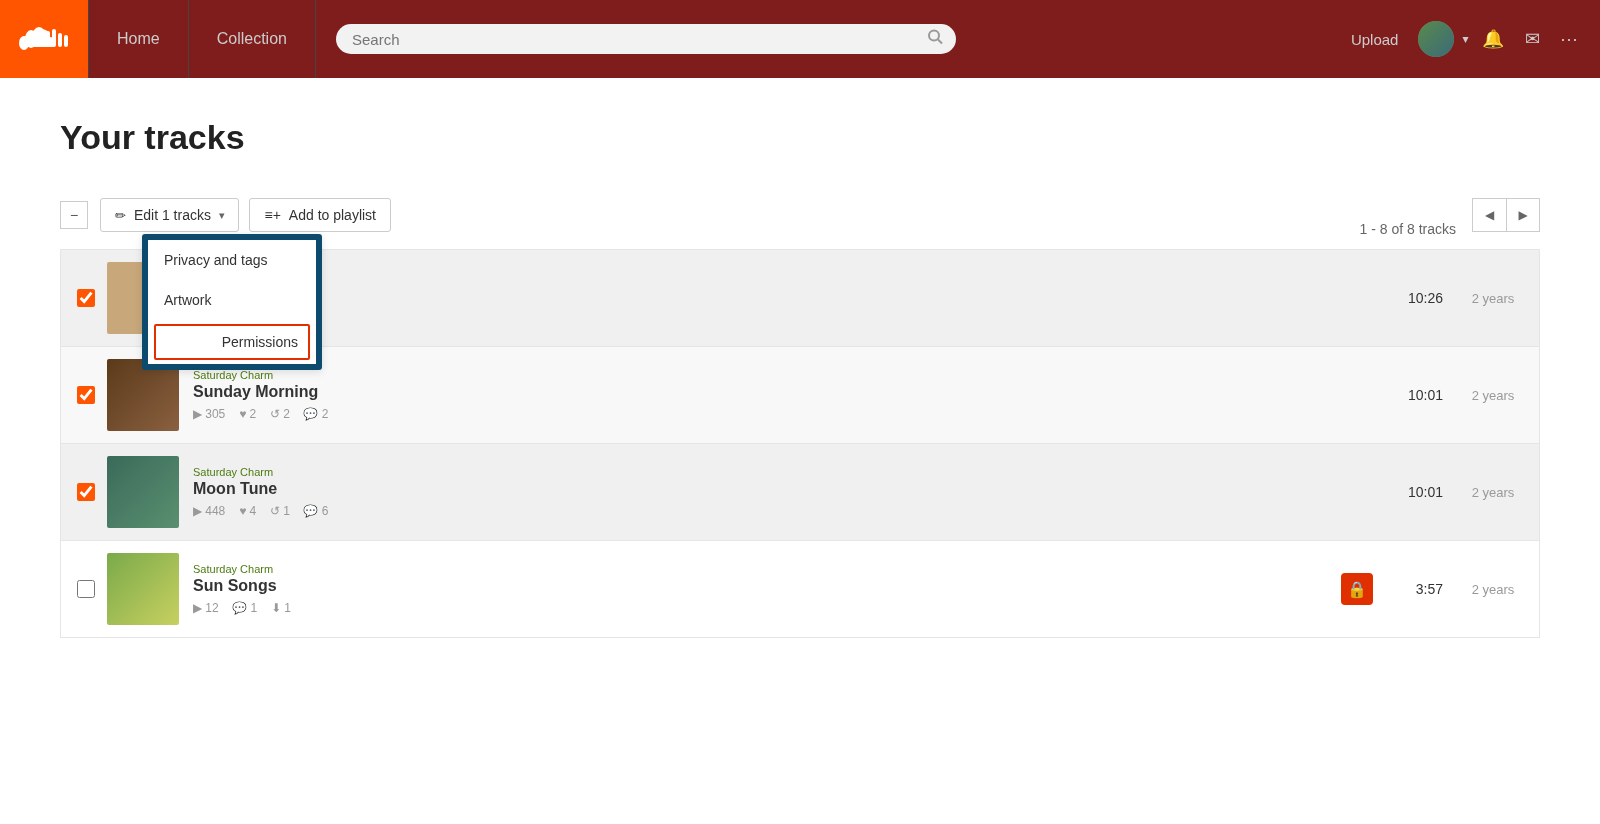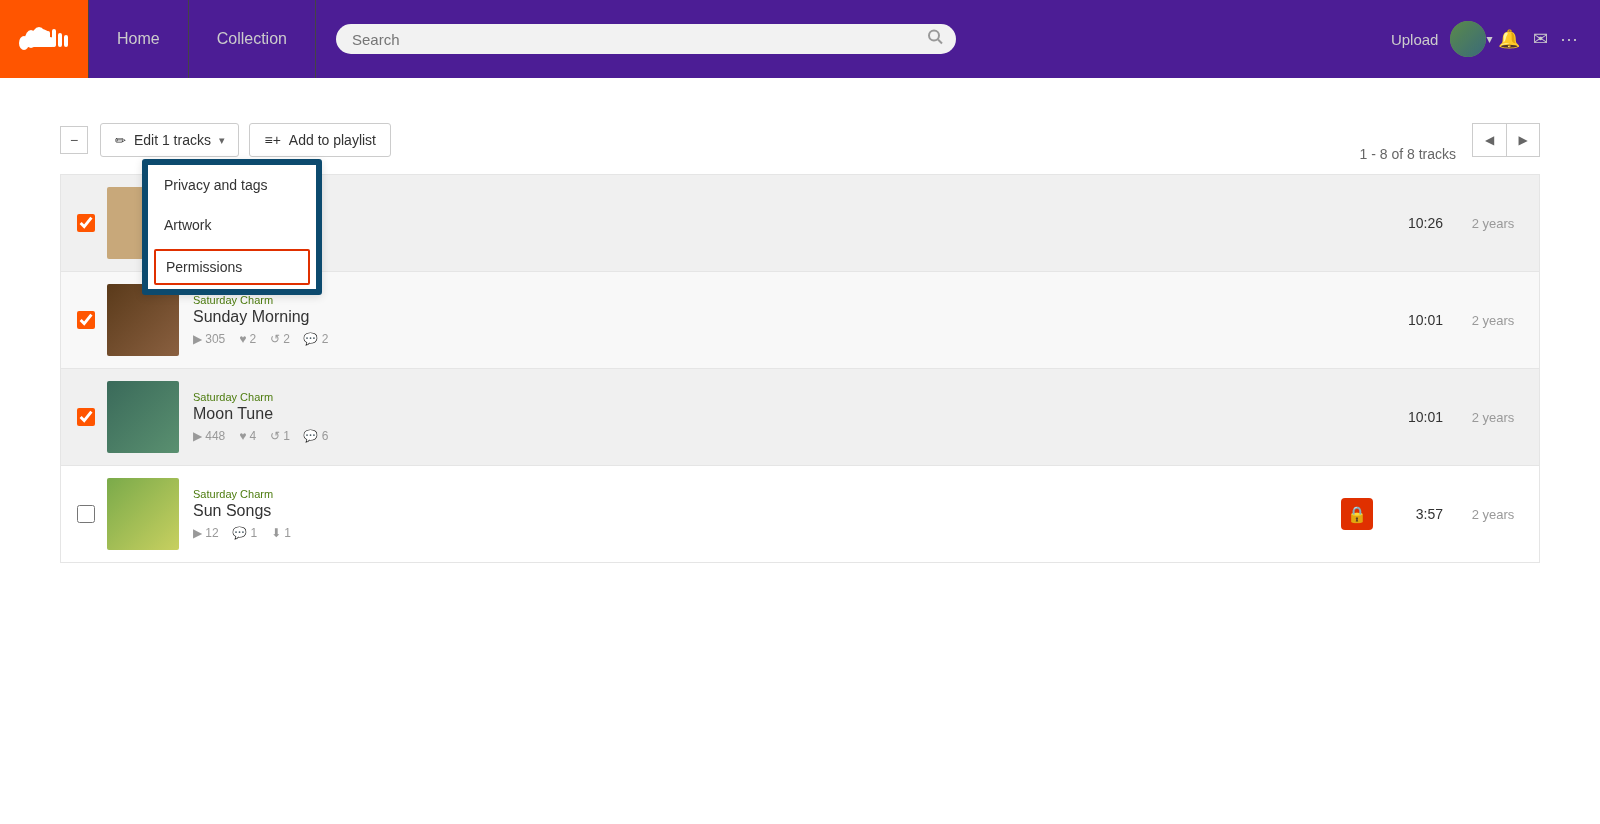--- a/index.html
+++ b/index.html
@@ -2,21 +2,21 @@
 <html><head>
   <meta charset="utf-8">
   <style>
     * { box-sizing: border-box; margin: 0; padding: 0; }
     body { font-family: -apple-system, BlinkMacSystemFont, 'Helvetica Neue', Arial, sans-serif; background: #fff; color: #333; font-size: 14px; }
 
     
     .header {
       display: flex;
       align-items: center;
-      background: #4c1d95;
+      background: #7f1d1d;
       height: 78px;
       padding: 0;
       position: relative;
     }
     .logo-area {
       background: #f50;
       width: 88px;
       height: 78px;
       display: flex;
       align-items: center;
@@ -67,20 +67,21 @@
       color: #999;
       font-size: 18px;
       background: none;
       border: none;
       cursor: pointer;
     }
 
     .header-right {
       display: flex;
       align-items: center;
+      gap: 8px;
       padding-right: 16px;
     }
     .upload-btn {
       color: #ccc;
       font-size: 15px;
       padding: 0 12px;
       background: none;
       border: none;
       cursor: pointer;
     }
@@ -215,20 +216,21 @@
       padding: 12px 16px;
       cursor: pointer;
       font-size: 14px;
       color: #333;
     }
     .dropdown-item.highlighted {
       border: 2px solid #e03000;
       margin: 4px 6px;
       padding: 8px 10px;
       border-radius: 2px;
+      text-align: right;
     }
 
     
     .tracks-list {
       margin-top: 12px;
       border: 1px solid #e5e5e5;
     }
     .track-row {
       display: flex;
       align-items: center;
@@ -257,21 +259,21 @@
     .track-info {
       flex: 1;
     }
     .track-artist {
       color: #4d7c0f;
       font-size: 11px;
       margin-bottom: 2px;
     }
     .track-title {
       font-size: 16px;
-      font-weight: 400;
+      font-weight: 700;
       color: #333;
       margin-bottom: 6px;
     }
     .track-stats {
       display: flex;
       gap: 14px;
       color: #999;
       font-size: 12px;
     }
     .stat-item {
@@ -344,20 +346,21 @@
       <div class="avatar-img"></div>
     </div>
     <span class="chevron-down">▾</span>
     <span class="bell-icon">🔔</span>
     <span class="mail-icon">✉</span>
     <span class="more-icon">···</span>
   </div>
 </header>
 
 <main class="main-content">
+  <h1 class="page-title">Your tracks</h1>
 
   <div class="toolbar">
     <button class="collapse-btn">−</button>
 
     <div style="position:relative;">
       <button class="edit-tracks-btn">
         <span class="pencil-icon">✏</span>
         <span>Edit 1 tracks</span>
         <span class="chevron">▾</span>
       </button>

